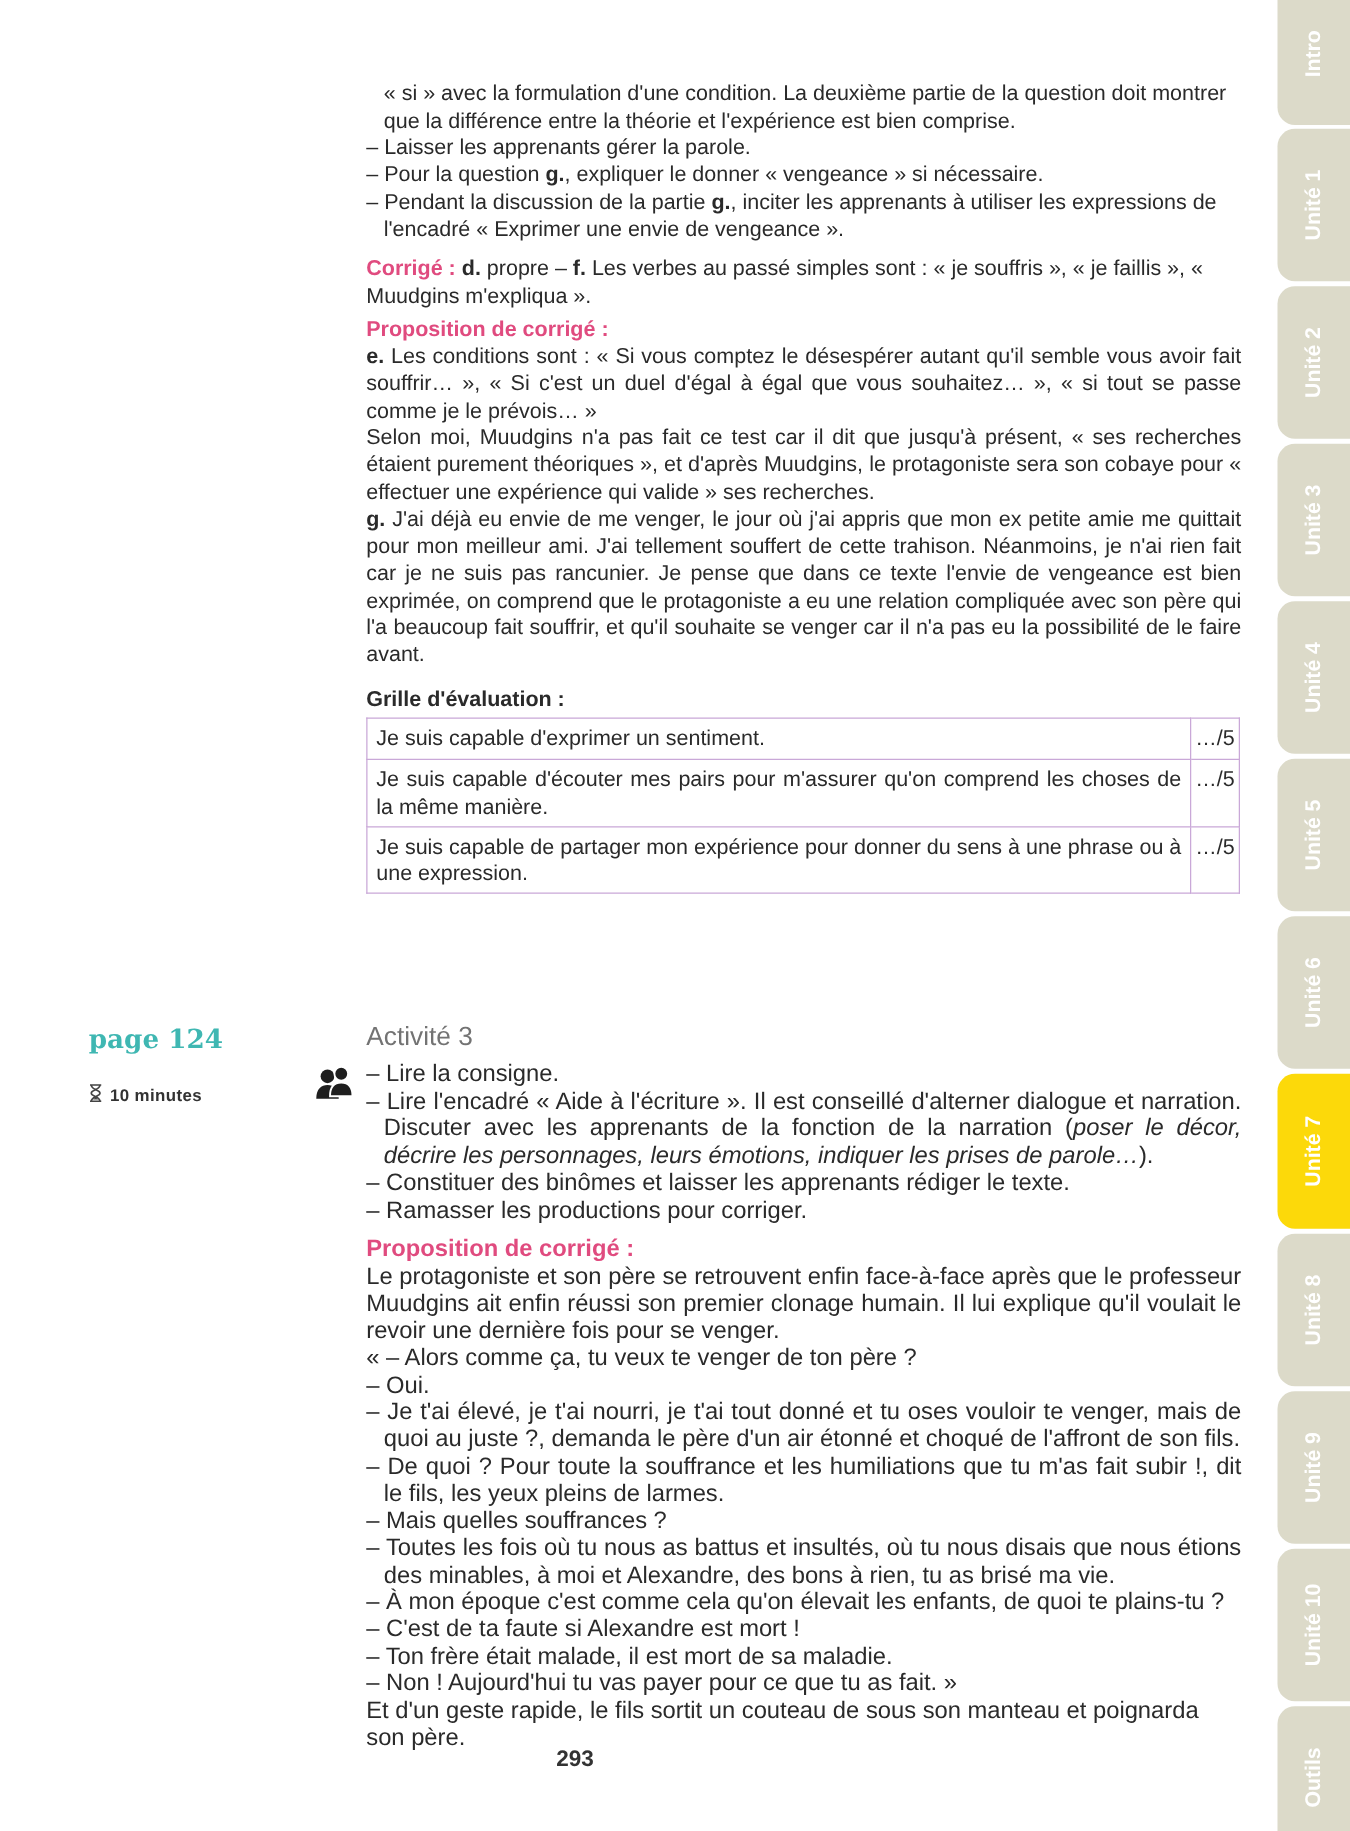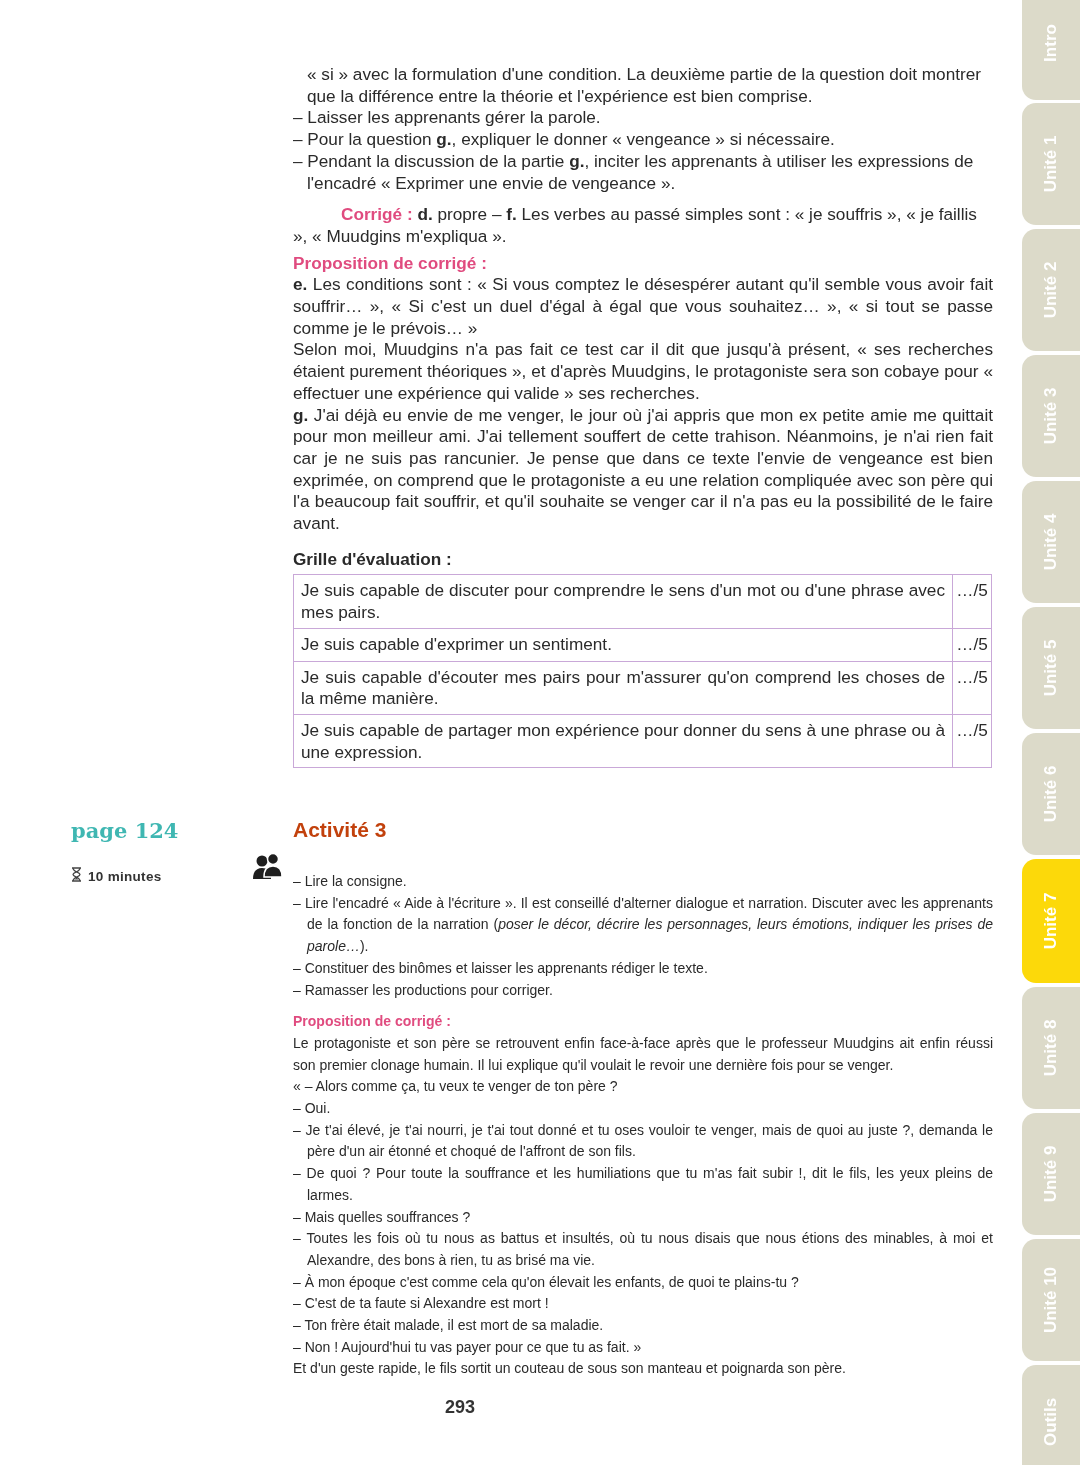--- a/index.html
+++ b/index.html
@@ -1,33 +1,33 @@
 <!DOCTYPE html>
 <html><head>
 <meta charset="utf-8">
 <style>
   html, body { margin: 0; padding: 0; background: #ffffff; }
   body { width: 1080px; height: 1465px; position: relative; overflow: hidden;
          font-family: "Liberation Sans", sans-serif; color: #2a2a2a; }
   .main { position: absolute; left: 293px; top: 64px; width: 700px; font-size: 17.2px; line-height: 21.7px; }
   .main p { margin: 0; }
   .dash { padding-left: 14px; text-indent: -14px; }
-  .pink { color: #e04b7f; font-weight: bold; font-family: "Liberation Sans", sans-serif; margin-left: 48px; }
+  .pink { color: #e04b7f; font-weight: bold; font-family: "Liberation Sans", sans-serif; }
   .gap { height: 10px; }
   .justify { text-align: justify; }
   .grille-title { font-weight: bold; margin-top: 14px !important; margin-bottom: 4px !important; }
   table.grille { border-collapse: collapse; width: 699px; font-size: 17.2px; line-height: 21.7px; }
   table.grille td { border: 1.5px solid #c9a8d8; padding: 5px 7px 4px 7px; vertical-align: top; }
   table.grille td.score { width: 34px; text-align: center; padding: 5px 2px; }
   .side { position: absolute; left: 71px; top: 818px; }
   .page-ref { font-family: "DejaVu Serif", serif; font-weight: bold; color: #3fb7b2; font-size: 21px; }
   .duration { margin-top: 24px; font-size: 13.5px; font-weight: bold; color: #333; letter-spacing: 0.3px; display: flex; align-items: center; gap: 6px; }
-  .activity-title { position: absolute; left: 293px; top: 818px; font-size: 21px; font-weight: bold; color: #c2410c; }
+  .activity-title { position: absolute; left: 293px; top: 818px; font-size: 21px; font-weight: normal; color: #737373; }
   .people-icon { position: absolute; left: 252px; top: 852px; }
-  .act-body { position: absolute; left: 293px; top: 871px; width: 700px; font-size: 14px; line-height: 21.7px; }
+  .act-body { position: absolute; left: 293px; top: 849px; width: 700px; font-size: 19px; line-height: 21.7px; }
   .act-body p { margin: 0; }
   .page-num { position: absolute; left: 0; width: 920px; text-align: center; top: 1397px; font-weight: bold; font-size: 18px; color: #333; }
   .tabs { position: absolute; right: 0; top: 0; width: 58px; height: 1465px; }
   .tab { position: absolute; left: 0; width: 58px; background: #dcdac9; border-radius: 14px 0 0 14px; display: flex; align-items: center; justify-content: center; }
   .tab.active { background: #fcd90a; }
   .tab span { transform: rotate(-90deg); white-space: nowrap; color: #ffffff; font-weight: bold; font-size: 17px; }
   i { font-style: italic; }
 </style>
 </head>
 <body>
@@ -40,24 +40,20 @@
   <div class="gap"></div>
   <p><span class="pink">Corrigé :</span> <b>d.</b><span> propre – </span><b>f.</b><span> Les verbes au passé simples sont : « je souffris », « je faillis », « Muudgins m'expliqua ».</span></p>
   <div style="height:5px"></div>
   <p class="pink">Proposition de corrigé :</p>
   <p class="justify"><b>e.</b><span> Les conditions sont : « Si vous comptez le désespérer autant qu'il semble vous avoir fait souffrir… », « Si c'est un duel d'égal à égal que vous souhaitez… », « si tout se passe comme je le prévois… »</span></p>
   <p class="justify">Selon moi, Muudgins n'a pas fait ce test car il dit que jusqu'à présent, « ses recherches étaient purement théoriques », et d'après Muudgins, le protagoniste sera son cobaye pour « effectuer une expérience qui valide » ses recherches.</p>
   <p class="justify"><b>g.</b><span> J'ai déjà eu envie de me venger, le jour où j'ai appris que mon ex petite amie me quittait pour mon meilleur ami. J'ai tellement souffert de cette trahison. Néanmoins, je n'ai rien fait car je ne suis pas rancunier. Je pense que dans ce texte l'envie de vengeance est bien exprimée, on comprend que le protagoniste a eu une relation compliquée avec son père qui l'a beaucoup fait souffrir, et qu'il souhaite se venger car il n'a pas eu la possibilité de le faire avant.</span></p>
   <p class="grille-title">Grille d'évaluation :</p>
   <table class="grille">
     <tbody>
-        <tr>
-          <td class="justify">Je suis capable de discuter pour comprendre le sens d'un mot ou d'une phrase avec mes pairs.</td>
-          <td class="score">…/5</td>
-        </tr>
     <tr>
           <td class="justify">Je suis capable d'exprimer un sentiment.</td>
           <td class="score">…/5</td>
         </tr>
     <tr>
           <td class="justify">Je suis capable d'écouter mes pairs pour m'assurer qu'on comprend les choses de la même manière.</td>
           <td class="score">…/5</td>
         </tr>
     <tr>
           <td class="justify">Je suis capable de partager mon expérience pour donner du sens à une phrase ou à une expression.</td>

